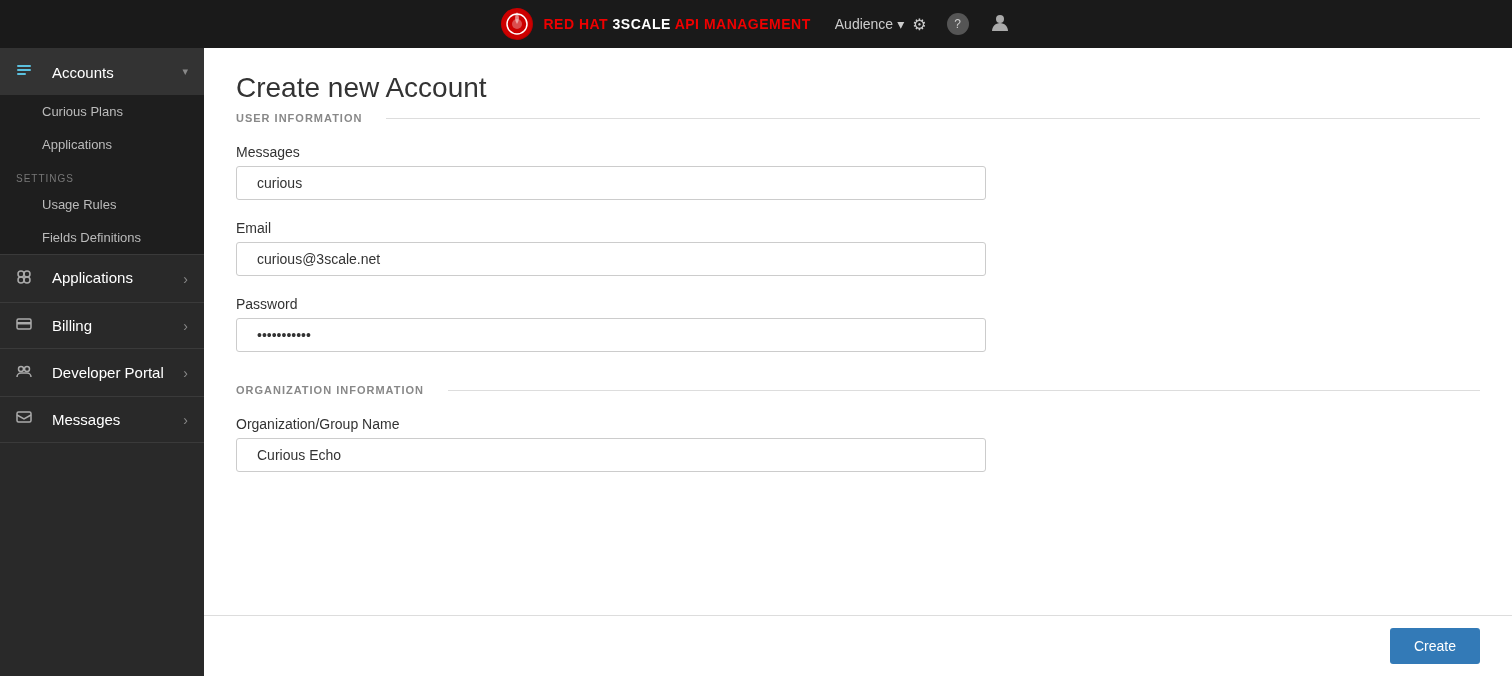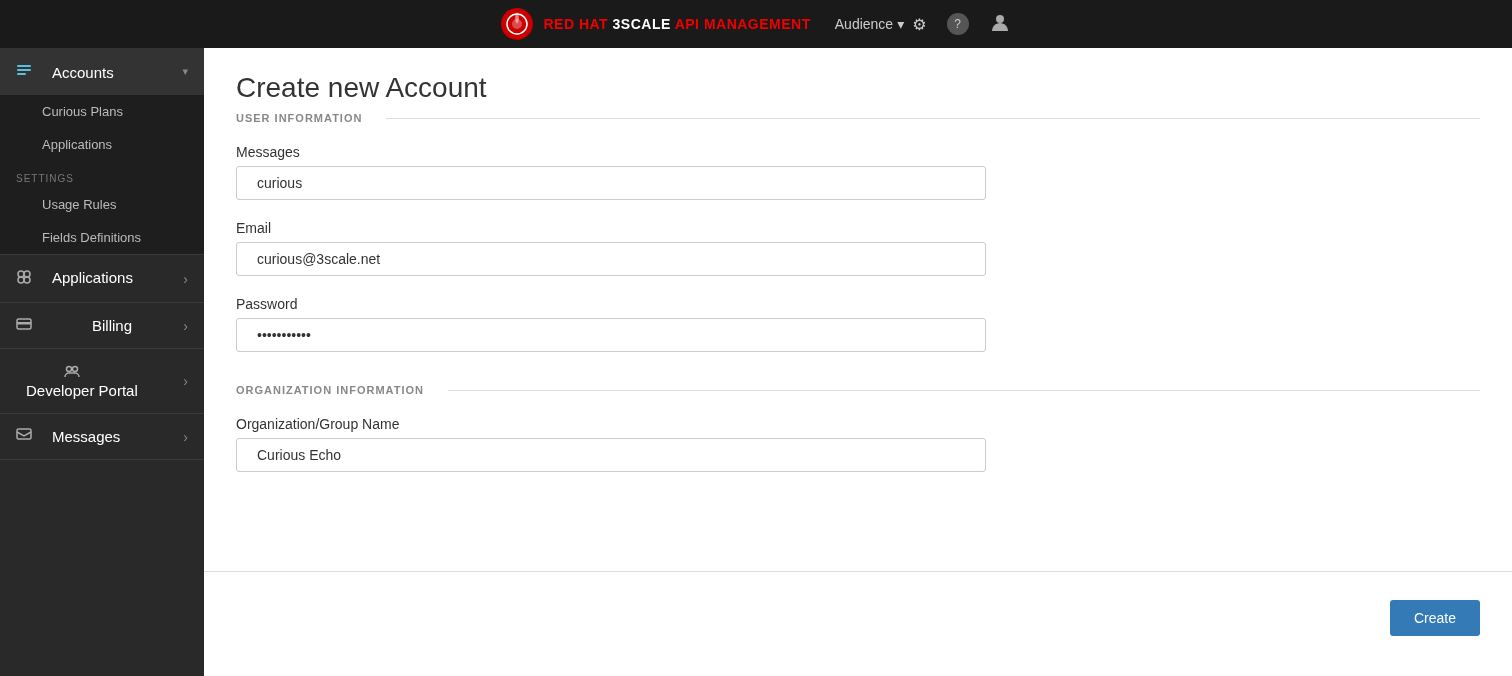--- a/index.html
+++ b/index.html
@@ -123,26 +123,26 @@
       border: 1px solid #ccc;
       border-radius: 3px;
       font-size: 14px;
       color: #333;
       outline: none;
     }
     .form-section { margin-bottom: 32px; }
 
     .footer-bar {
       position: fixed;
-      bottom: 12px;
+      bottom: 0;
       right: 0;
       left: 204px;
       background: #fff;
       border-top: 1px solid #ddd;
-      padding: 28px 32px;
+      padding: 12px 32px;
       display: flex;
       justify-content: flex-end;
     }
     .btn-create {
       background: #337ab7;
       color: #fff;
       border: none;
       padding: 10px 24px;
       border-radius: 3px;
       font-size: 14px;
@@ -224,36 +224,36 @@
             </svg>
           </span>
           <span style="margin-left:10px;">Applications</span>
         </div>
         <span style="color:#888;font-size:14px;">›</span>
       </div>
     </div>
 
     <div class="sidebar-section">
       <div class="sidebar-item-header">
-        <div style="display:flex;align-items:center;gap:40px;">
+        <div style="display:flex;align-items:center;">
           <span class="icon">
             <svg width="16" height="14" viewBox="0 0 16 14" fill="none">
               <rect x="1" y="2" width="14" height="10" rx="1.5" stroke="#aaa" stroke-width="1.5"></rect>
               <rect x="1" y="5" width="14" height="2.5" fill="#aaa"></rect>
             </svg>
           </span>
           <span style="margin-left:10px;">Billing</span>
         </div>
         <span style="color:#888;font-size:14px;">›</span>
       </div>
     </div>
 
     <div class="sidebar-section">
       <div class="sidebar-item-header">
-        <div style="display:flex;align-items:center;flex-direction:column;">
+        <div style="display:flex;align-items:center;">
           <span class="icon">
             <svg width="16" height="16" viewBox="0 0 16 16" fill="none">
               <circle cx="5" cy="6" r="2.5" stroke="#aaa" stroke-width="1.5"></circle>
               <circle cx="11" cy="6" r="2.5" stroke="#aaa" stroke-width="1.5"></circle>
               <path d="M1 14c0-2.2 1.8-4 4-4h6c2.2 0 4 1.8 4 4" stroke="#aaa" stroke-width="1.5" fill="none"></path>
             </svg>
           </span>
           <span style="margin-left:10px;">Developer Portal</span>
         </div>
         <span style="color:#888;font-size:14px;">›</span>

